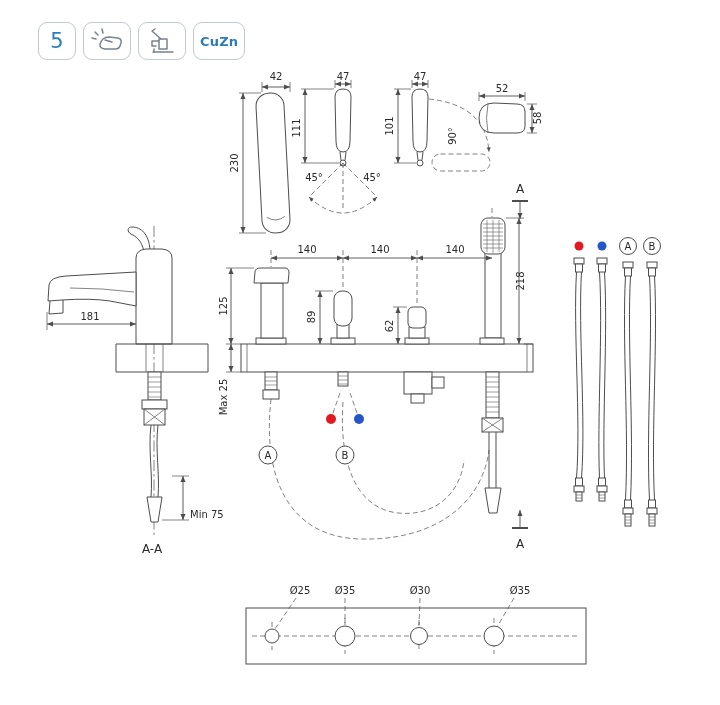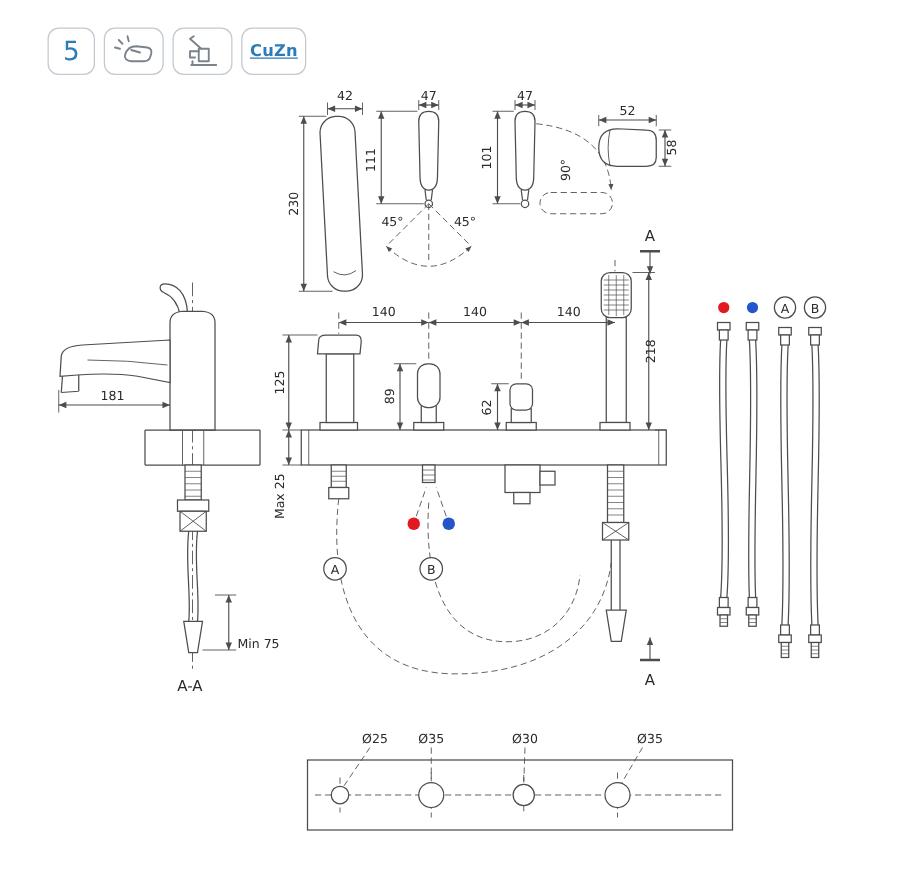--- a/index.html
+++ b/index.html
@@ -1,20 +1,20 @@
 <!DOCTYPE html>
 <html><head>
 <meta charset="utf-8">
 <style>
   html,body{margin:0;padding:0;background:#fff;}
   .page{position:relative;width:720px;height:705px;background:#fff;overflow:hidden;font-family:"DejaVu Sans",sans-serif;}
   .badges{position:absolute;left:38px;top:22px;display:flex;gap:7px;align-items:center;}
   .badge{height:38px;min-width:38px;padding:0 6px;border:1.6px solid #c2c9d1;border-radius:9px;display:flex;align-items:center;justify-content:center;background:#fff;box-sizing:border-box;}
   .badge .num{font-size:21px;color:#2b7cb9;}
-  .badge .mat{font-size:13px;font-weight:bold;color:#2b7cb9;letter-spacing:.2px;text-decoration:underline;}
+  .badge .mat{font-size:13px;font-weight:bold;color:#2b7cb9;letter-spacing:.2px;}
   svg.draw{position:absolute;left:0;top:0;}
   svg text{font-family:"DejaVu Sans",sans-serif;font-size:10px;fill:#2a2a2a;}
   .ln{fill:none;stroke:#4d4d4d;stroke-width:1;}
   .fillw{fill:#fff;stroke:#4d4d4d;stroke-width:1;}
   .thin{fill:none;stroke:#4d4d4d;stroke-width:.7;}
   .dash{stroke-dasharray:5 3;}
   .dd{stroke-dasharray:11 3 2.5 3;}
   .dim{fill:none;stroke:#4d4d4d;stroke-width:.9;}
   .hatch{fill:none;stroke:#4d4d4d;stroke-width:.55;}
   .thick{stroke-width:2;}

